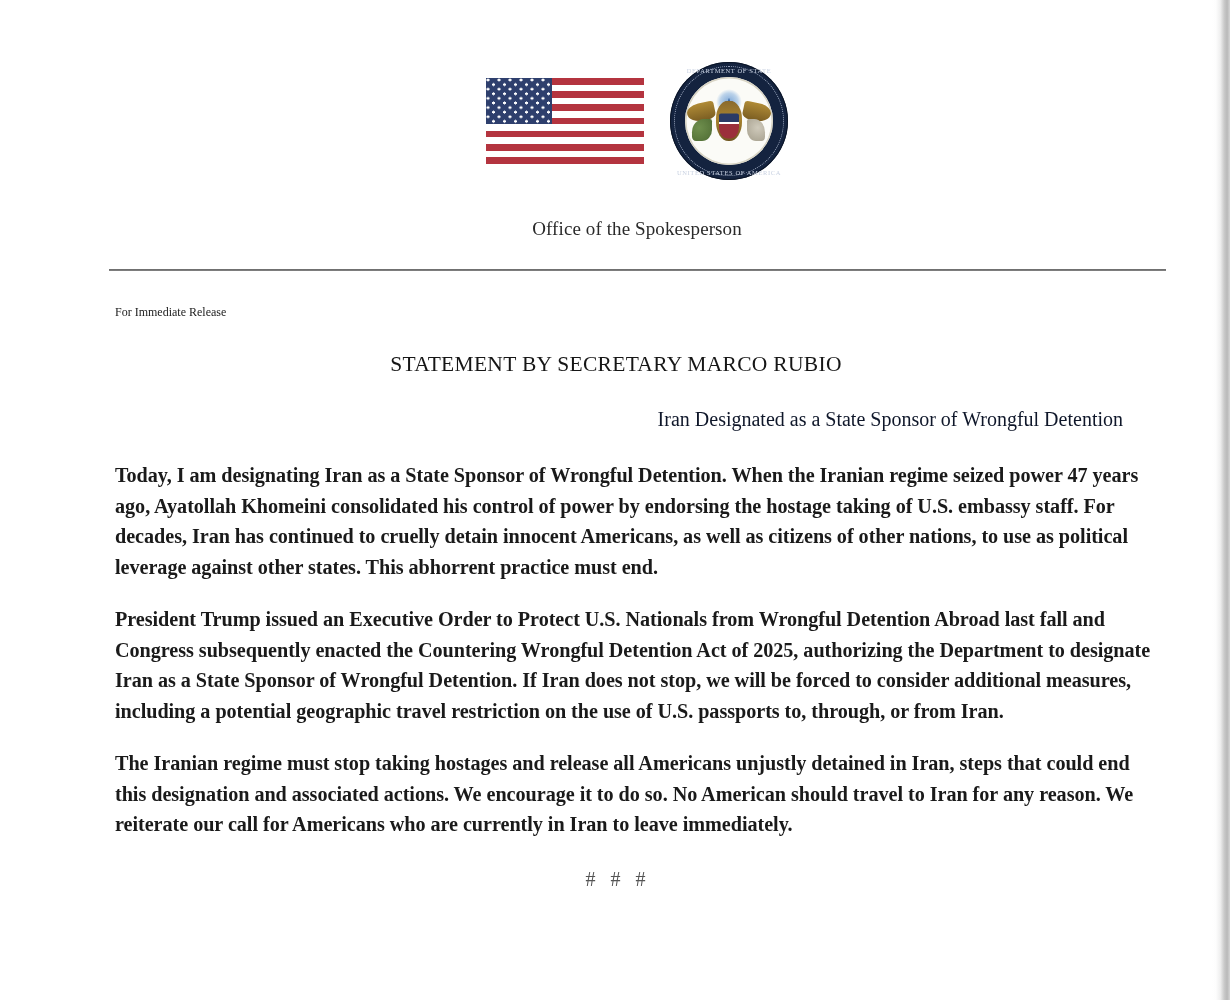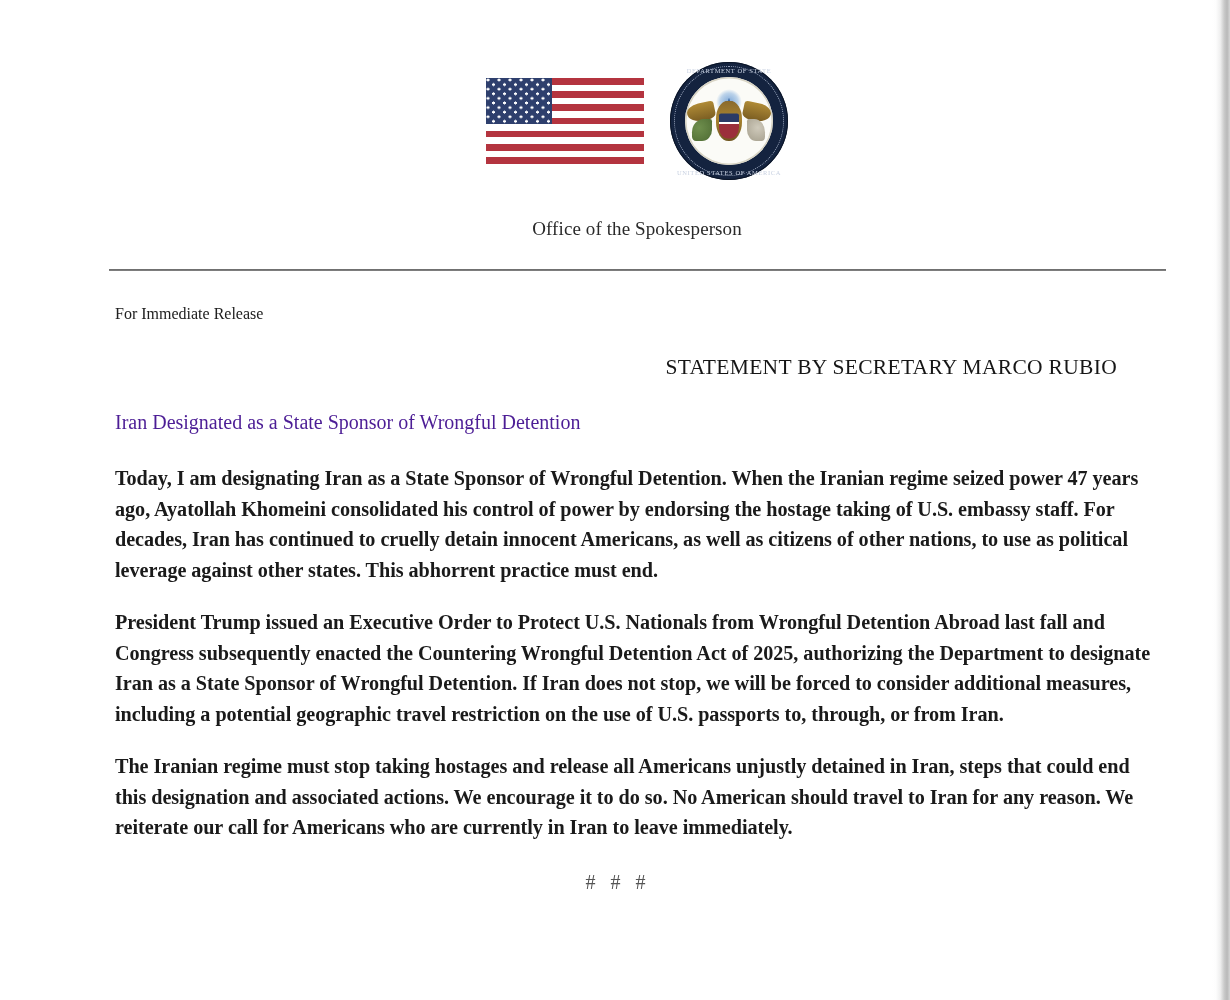--- a/index.html
+++ b/index.html
@@ -224,41 +224,41 @@
     height: 2px;
     background: linear-gradient(to bottom, #8d8d8d, #4e4e4e 55%, #b8b8b8);
   }
 
   
   .release-body {
     padding: 0 92px 0 84px;
   }
   .immediate-release {
     margin-top: 34px;
-    font-size: 16px;
+    font-size: 12px;
     color: #202020;
   }
   .statement-title {
     margin-top: 32px;
-    text-align: right;
+    text-align: center;
     font-size: 21.5px;
     letter-spacing: 0.3px;
     color: #161616;
     padding-right: 34px;
   }
   .release-date {
     margin-top: 31px;
     font-size: 20px;
     color: #202020;
   }
   .subject-line {
     margin-top: 31px;
-    text-align: left;
+    text-align: right;
     font-size: 20px;
-    color: #4c1d95;
+    color: #0f172a;
     padding-right: 28px;
   }
   .paragraphs {
     margin-top: 29px;
     font-weight: bold;
   }
   .paragraphs p {
     margin: 0 0 22px 0;
     font-size: 20.2px;
     line-height: 30.5px;

